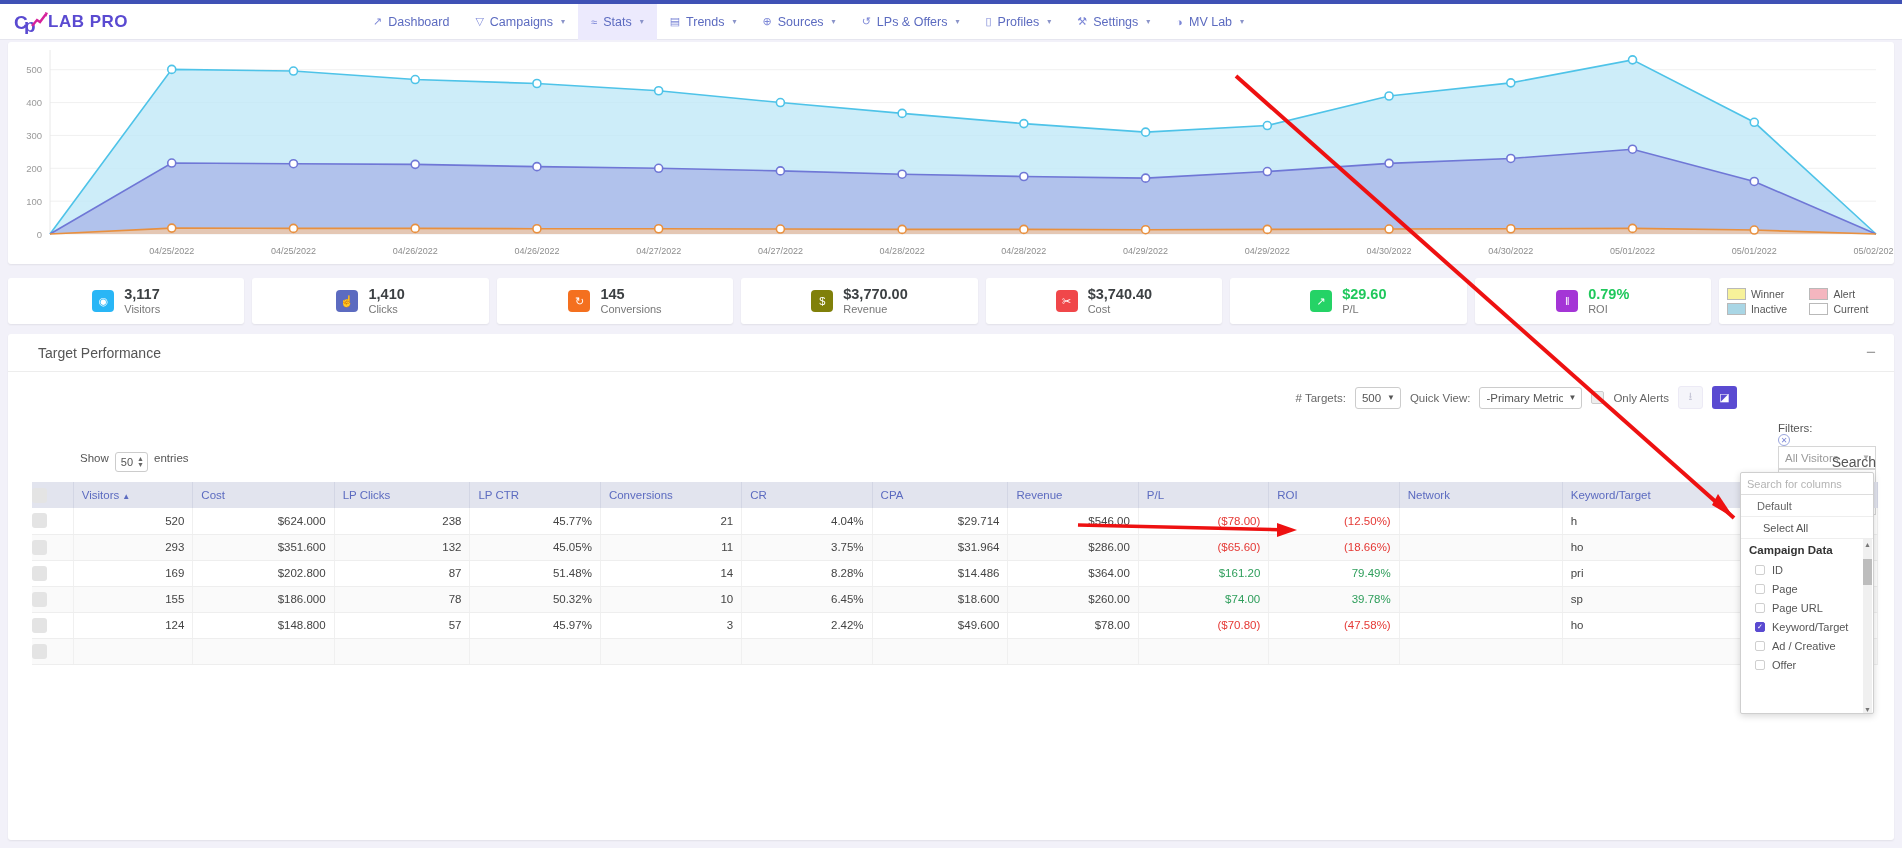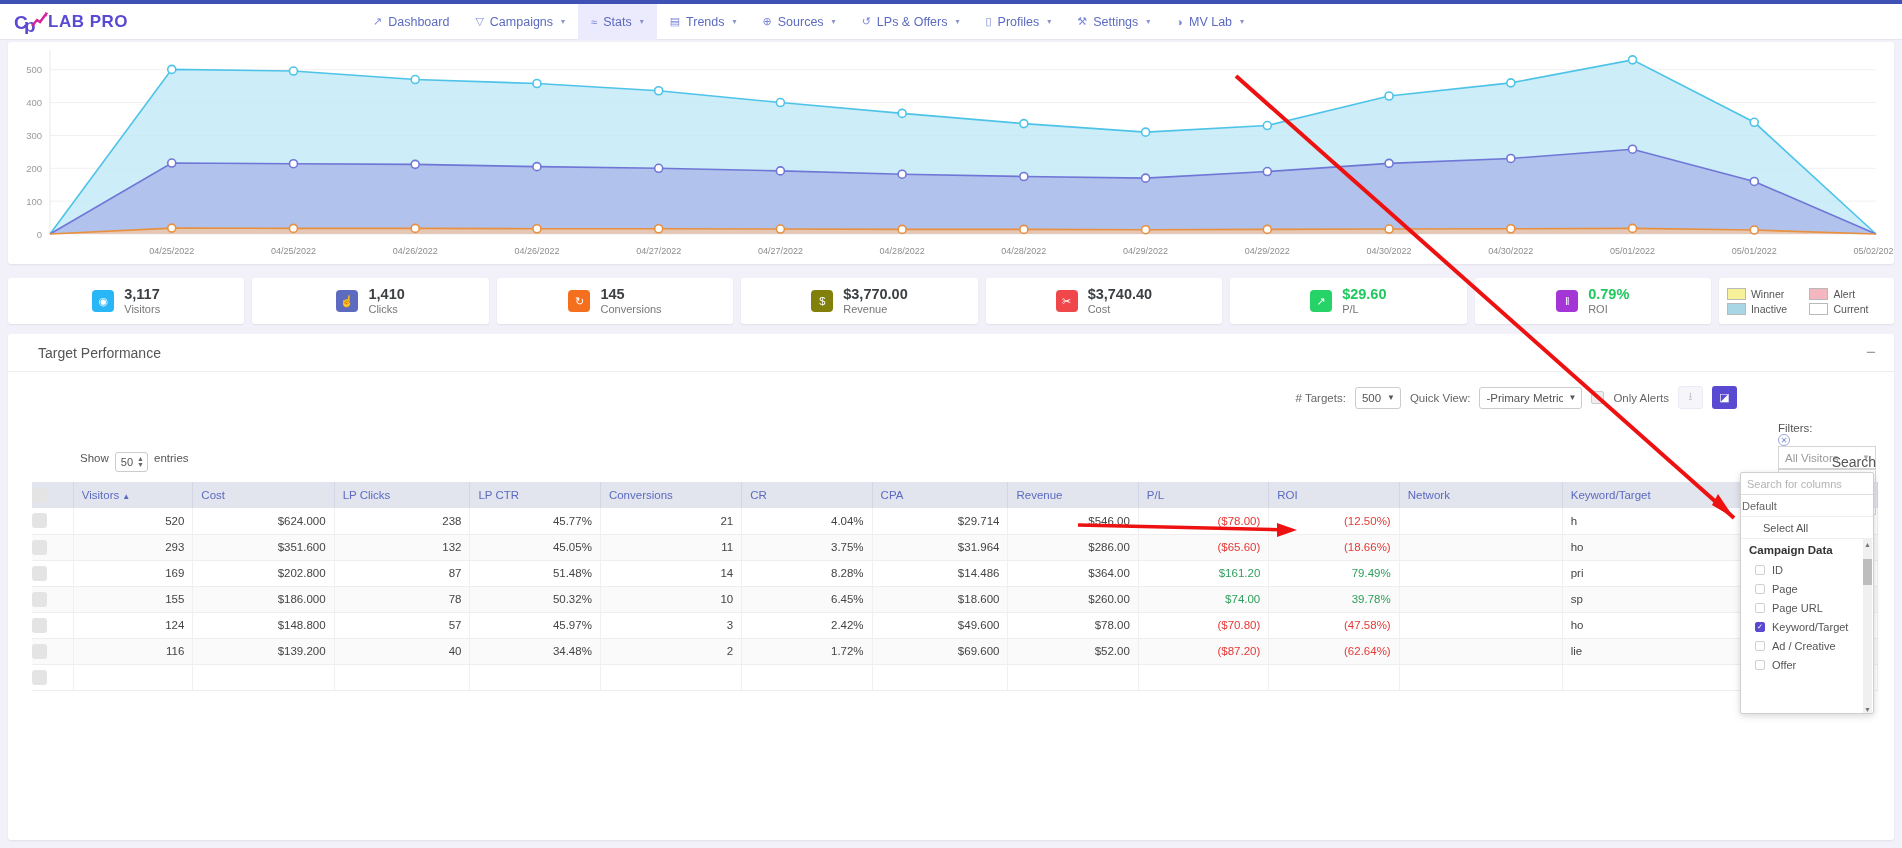--- a/index.html
+++ b/index.html
@@ -126,21 +126,21 @@
     box-shadow:0 2px 7px rgba(0,0,0,.16); z-index:40; overflow:hidden;
   }
   #cols-search {
     height:22px; border-bottom:1px solid #ddd; display:flex; align-items:center;
     padding:0 6px; font-size:11px; color:#b4b4b4; cursor:text;
   }
   .dd-row {
     height:22px; display:flex; align-items:center; padding:0 8px;
     font-size:11px; color:#555; border-bottom:1px solid #eee; cursor:pointer;
   }
-  .dd-default { color:#666; padding-left:1px; }
+  .dd-default { color:#666; padding-left:16px; }
   .dd-selectall { padding-left:22px; }
   #dd-body { position:relative; height:auto; }
   .dd-group { height:21px; display:flex; align-items:center; padding:0 8px;
     font-size:11.5px; font-weight:bold; color:#333; }
   .dd-opt { height:19px; display:flex; align-items:center; gap:7px;
     padding:0 8px 0 14px; font-size:11px; color:#555; cursor:pointer; }
   .dd-chk { width:10px; height:10px; border:1px solid #cfcfcf; border-radius:2px;
     background:#fff; flex:none; }
   .dd-chk.on { background:#5a4ad1; border-color:#5a4ad1; color:#fff;
     font-size:7px; display:flex; align-items:center; justify-content:center; }
@@ -558,37 +558,20 @@
             <td class="">$78.00</td>
             <td class="neg">($70.80)</td>
             <td class="neg">(47.58%)</td>
             <td class=" txt"></td>
             <td class=" txt">ho</td>
           </tr>
           <tr>
             <td class="c-chk">
               <span class="row-chk"></span>
             </td>
-            <td class="">116</td>
-            <td class="">$139.200</td>
-            <td class="">40</td>
-            <td class="">34.48%</td>
-            <td class="">2</td>
-            <td class="">1.72%</td>
-            <td class="">$69.600</td>
-            <td class="">$52.00</td>
-            <td class="neg">($87.20)</td>
-            <td class="neg">(62.64%)</td>
-            <td class=" txt"></td>
-            <td class=" txt">lie</td>
-          </tr>
-          <tr>
-            <td class="c-chk">
-              <span class="row-chk"></span>
-            </td>
             <td class=""></td>
             <td class=""></td>
             <td class=""></td>
             <td class=""></td>
             <td class=""></td>
             <td class=""></td>
             <td class=""></td>
             <td class=""></td>
             <td class=""></td>
             <td class=""></td>

